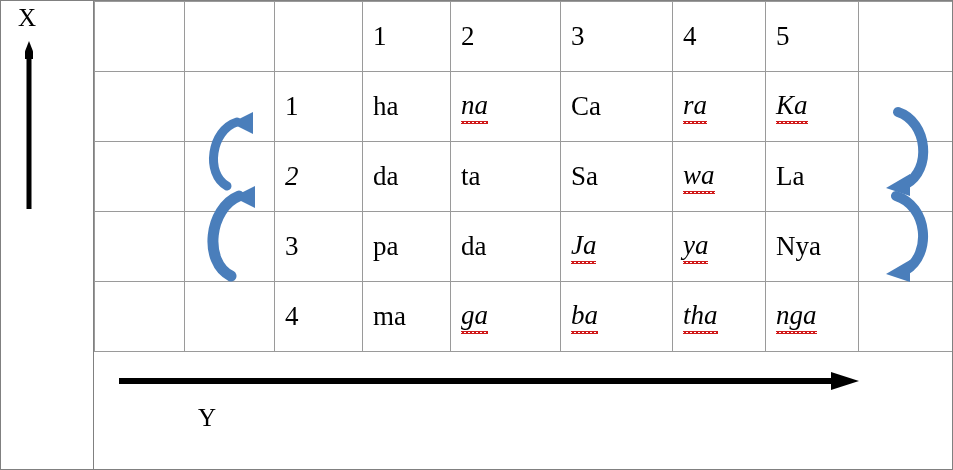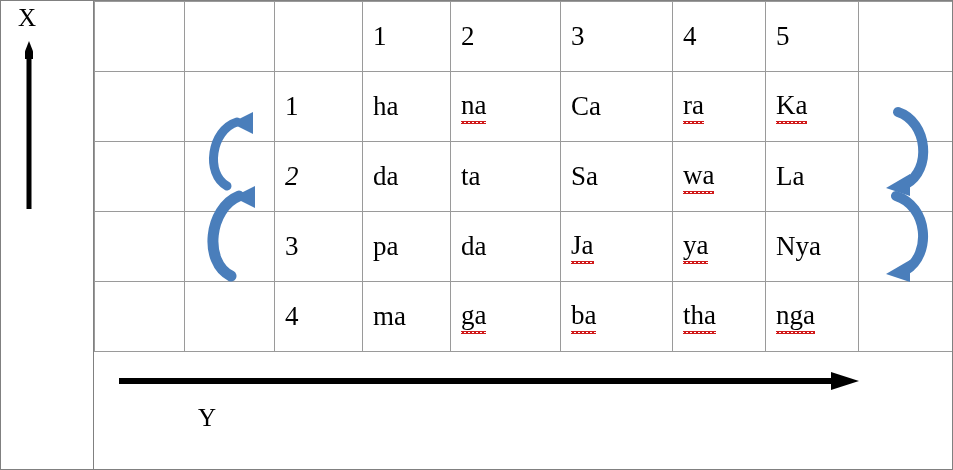--- a/index.html
+++ b/index.html
@@ -93,20 +93,21 @@
   
   .hdr-num { font-size: 26px; }
   .row-num { font-size: 26px; }
   .row-num.italic { font-style: italic; }
 
   
   .squig {
     position: relative;
     display: inline-block;
     padding-bottom: 2px;
+    font-style: italic;
   }
   .squig::after {
     content: "";
     position: absolute;
     left: 0;
     right: 0;
     bottom: -1px;
     height: 3px;
     background-image:
       linear-gradient(45deg, transparent 40%, #d01a1a 40%, #d01a1a 60%, transparent 60%),

